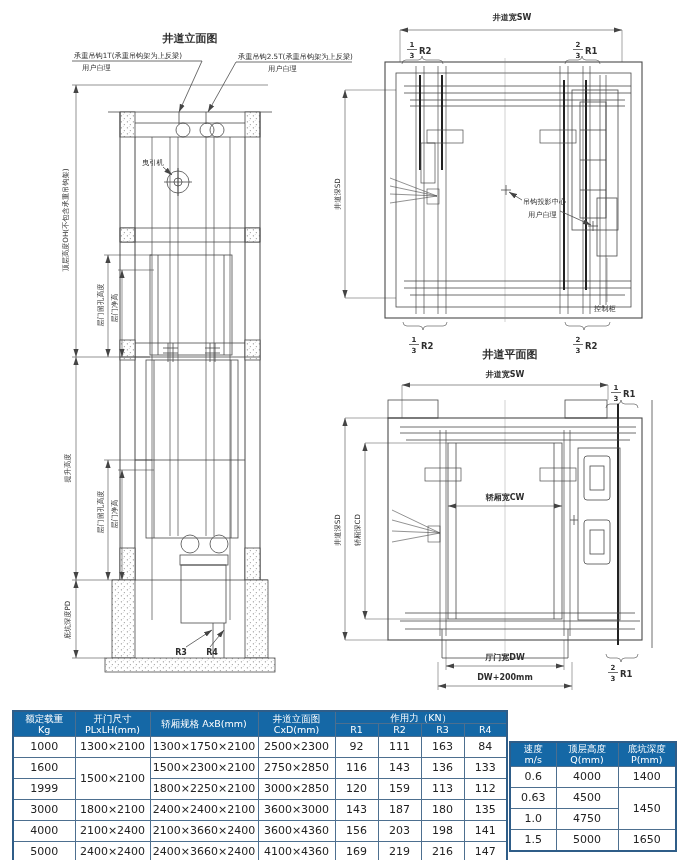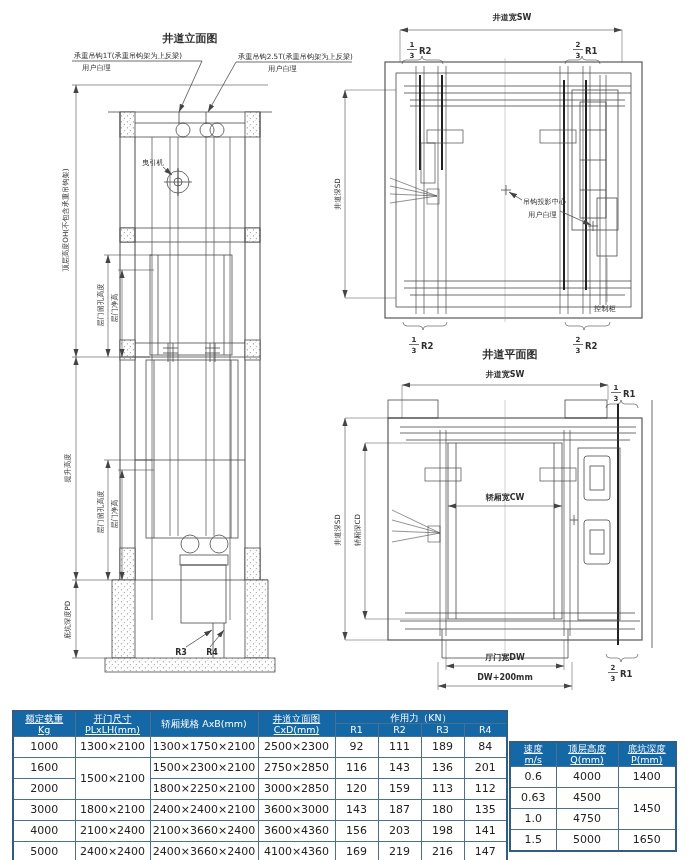--- a/index.html
+++ b/index.html
@@ -12,21 +12,21 @@
   .lbl8{font-size:8px;font-weight:600;}
   .fr{font-size:7px;text-anchor:middle;font-weight:600;}
   .frl{font-size:8.5px;font-weight:600;}
   
   .tbl{position:absolute;border-collapse:collapse;background:#fff;
        font-family:"DejaVu Sans",sans-serif;table-layout:fixed;}
   .tbl th,.tbl td{border:1px solid #4d6f8f;text-align:center;vertical-align:middle;padding:0;}
   .tbl{border:2px solid #2f5d88;}
   .tbl th{background:#1568a6;color:#fff;font-weight:normal;font-size:9.5px;line-height:1.2;}
   .tbl td{font-size:11px;color:#222;height:20px;}
-  .hl{display:block;text-decoration:underline;}
+  .hl{display:block;}
   #tmain{left:12px;top:710px;width:496px;}
   #tspeed{left:509px;top:710px;width:168px;margin-top:31px;}
 </style>
 </head>
 <body>
 
 <div class="page">
 
 <svg width="700" height="706" viewBox="0 0 700 706">
   <defs>
@@ -442,35 +442,35 @@
     </tr>
   </thead>
   <tbody>
     <tr>
       <td>1000</td>
       <td>1300×2100</td>
       <td>1300×1750×2100</td>
       <td>2500×2300</td>
       <td>92</td>
       <td>111</td>
-      <td>189</td>
+      <td>163</td>
       <td>84</td>
     </tr>
     <tr>
       <td>1600</td>
       <td rowspan="2">1500×2100</td>
       <td>1500×2300×2100</td>
       <td>2750×2850</td>
       <td>116</td>
       <td>143</td>
       <td>136</td>
-      <td>201</td>
-    </tr>
-    <tr>
-      <td>2000</td>
+      <td>133</td>
+    </tr>
+    <tr>
+      <td>1999</td>
       <td>1800×2250×2100</td>
       <td>3000×2850</td>
       <td>120</td>
       <td>159</td>
       <td>113</td>
       <td>112</td>
     </tr>
     <tr>
       <td>3000</td>
       <td>1800×2100</td>

